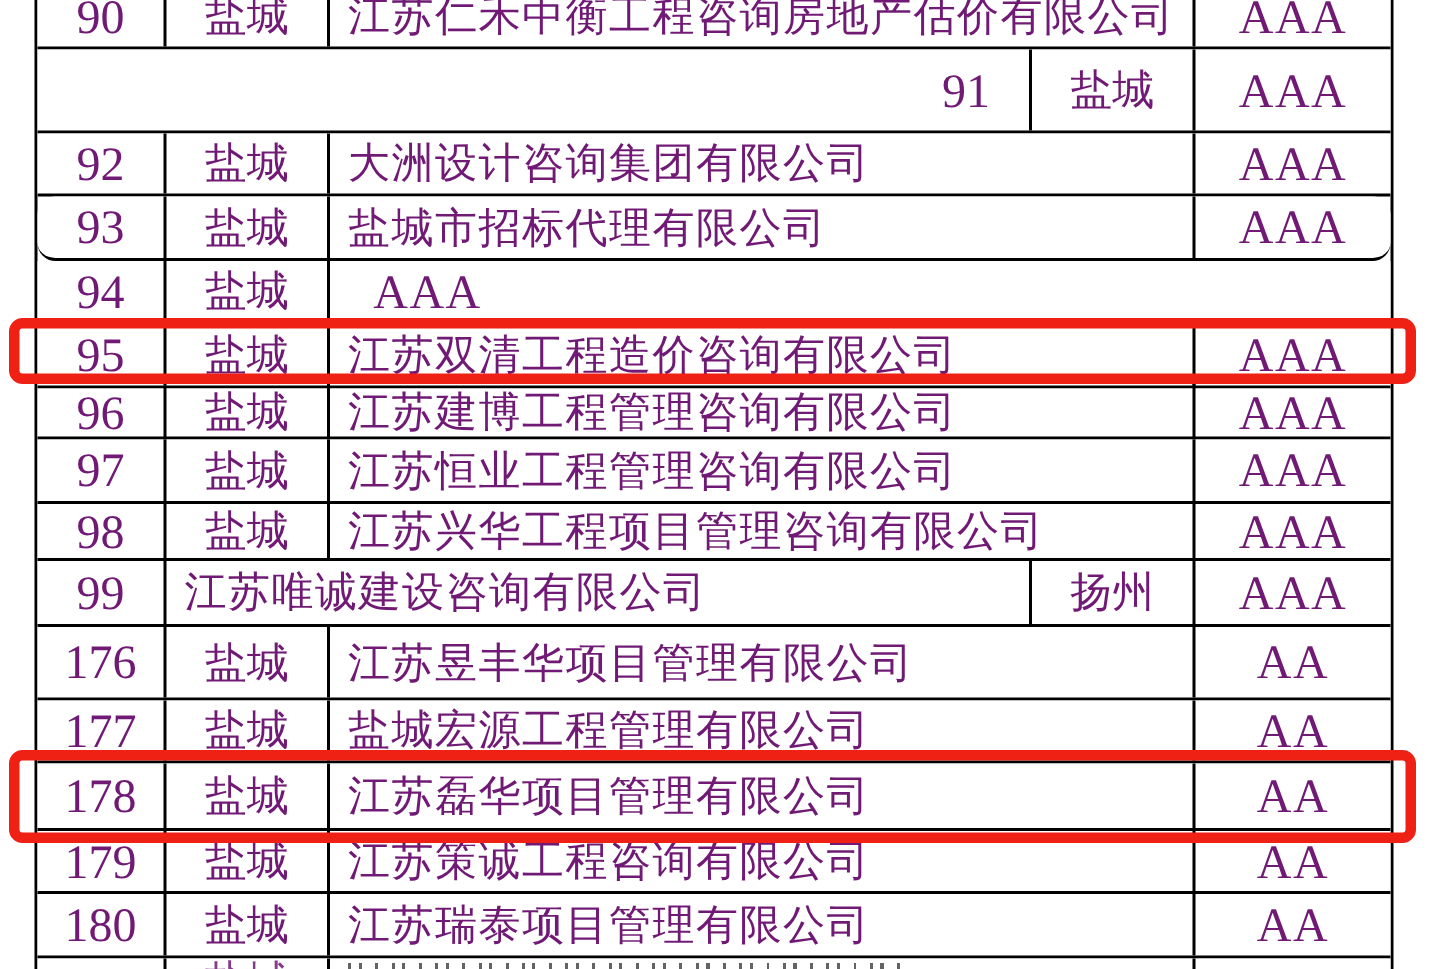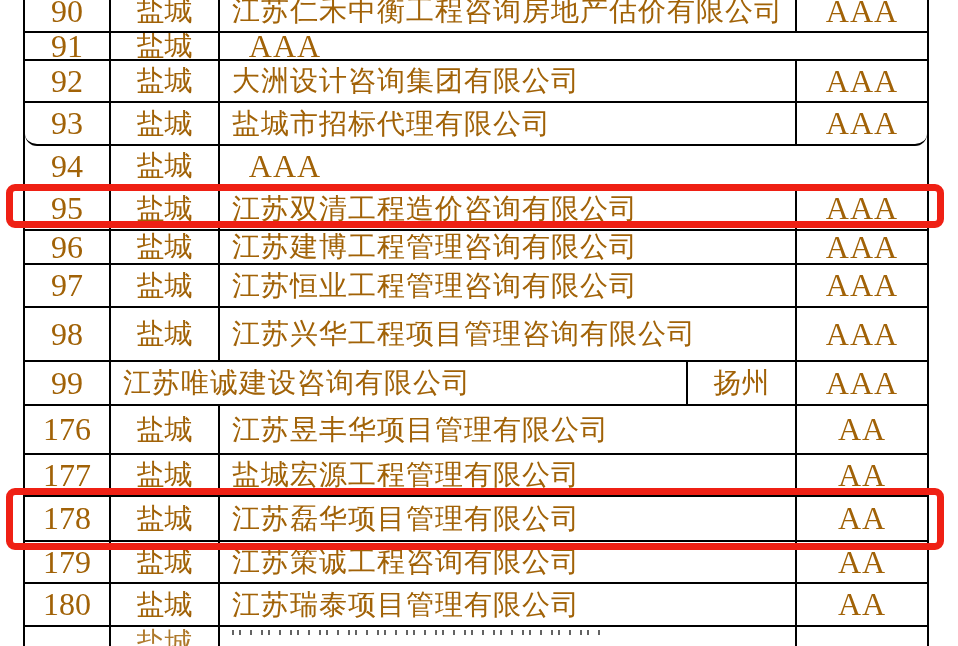--- a/index.html
+++ b/index.html
@@ -2,21 +2,21 @@
 <html><head>
 <meta charset="utf-8">
 <style>
   html,body{margin:0;padding:0;background:#fff;}
   .screen{
     position:relative;
     width:958px;height:646px;
     background:#ffffff;
     overflow:hidden;
     font-family:"Liberation Serif","DejaVu Serif",serif;
-    color:#a16207;
+    color:#701a75;
     text-decoration:underline;
   }
   .table{
     position:absolute;
     left:23px;top:-9px;
     width:906px;
     box-sizing:border-box;
     border-left:2px solid #000;
     border-right:2px solid #000;
   }
@@ -68,21 +68,21 @@
 <body>
 
 <div class="screen">
   <div class="table" id="rating-table">
       <div class="row" style="height: 42px;">
         <div class="cell c-num">90</div>
         <div class="cell c-city">盐城</div>
         <div class="cell c-company">江苏仁禾中衡工程咨询房地产估价有限公司</div>
         <div class="cell c-rating">AAA</div>
       </div>
-      <div class="row" style="height: 28px;">
+      <div class="row" style="height: 56px; justify-content: flex-end;">
         <div class="cell c-num">91</div>
         <div class="cell c-city">盐城</div>
         <div class="cell c-rating">AAA</div>
       </div>
       <div class="row" style="height: 42px;">
         <div class="cell c-num">92</div>
         <div class="cell c-city">盐城</div>
         <div class="cell c-company">大洲设计咨询集团有限公司</div>
         <div class="cell c-rating">AAA</div>
       </div>
@@ -109,21 +109,21 @@
         <div class="cell c-city">盐城</div>
         <div class="cell c-company">江苏建博工程管理咨询有限公司</div>
         <div class="cell c-rating">AAA</div>
       </div>
       <div class="row" style="height: 43px;">
         <div class="cell c-num">97</div>
         <div class="cell c-city">盐城</div>
         <div class="cell c-company">江苏恒业工程管理咨询有限公司</div>
         <div class="cell c-rating">AAA</div>
       </div>
-      <div class="row" style="height: 54px;">
+      <div class="row" style="height: 38px;">
         <div class="cell c-num">98</div>
         <div class="cell c-city">盐城</div>
         <div class="cell c-company">江苏兴华工程项目管理咨询有限公司</div>
         <div class="cell c-rating">AAA</div>
       </div>
       <div class="row" style="height: 44px;">
         <div class="cell c-num">99</div>
         <div class="cell c-company">江苏唯诚建设咨询有限公司</div>
         <div class="cell c-city">扬州</div>
         <div class="cell c-rating">AAA</div>

